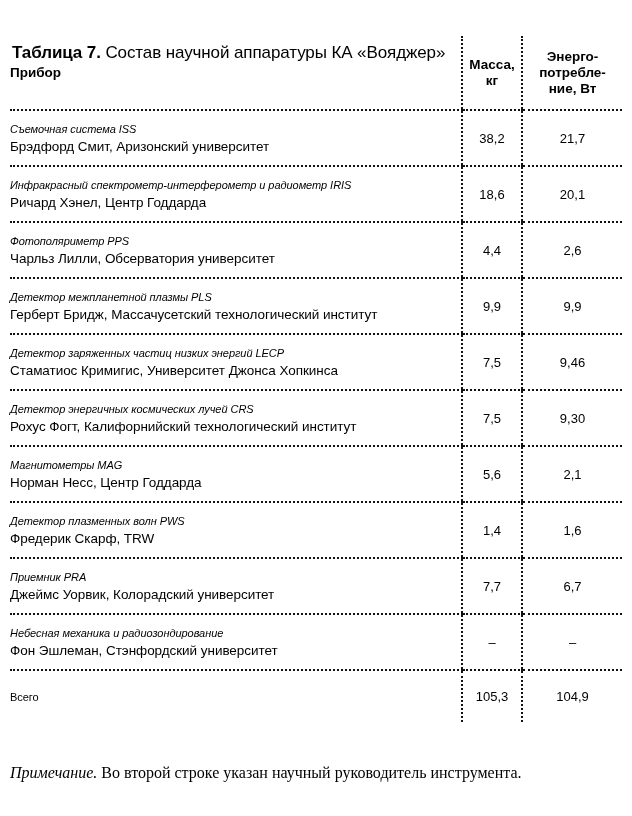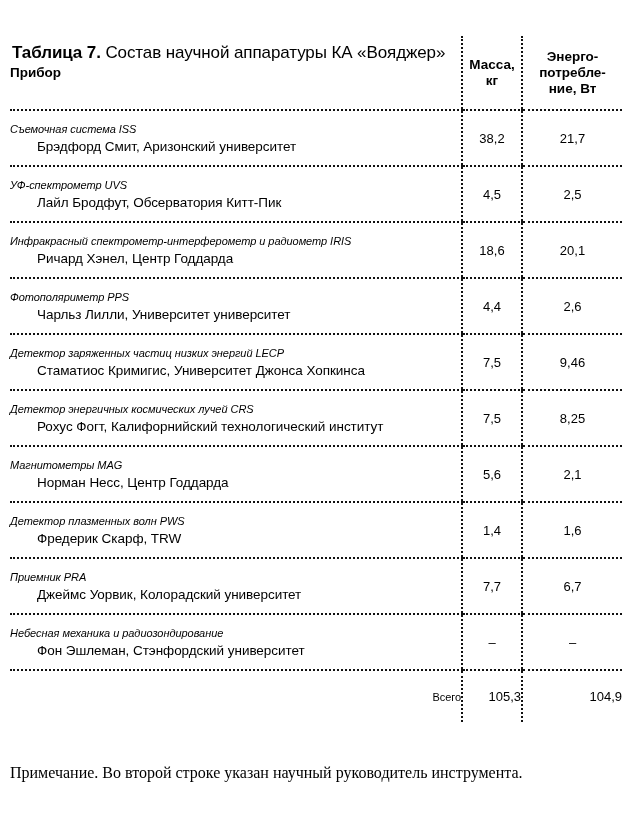--- a/index.html
+++ b/index.html
@@ -110,32 +110,30 @@
     letter-spacing: -0.05px;
     white-space: nowrap;
   }
   td.col-name .pi {
     display: block;
     font-style: normal;
     font-size: 13.5px;
     line-height: 18px;
     letter-spacing: -0.05px;
     white-space: nowrap;
-    margin-left: 27px;
   }
   td.col-mass, td.col-power {
     text-align: center;
     font-size: 13px;
     line-height: 17px;
   }
 
   
   tr.total-row td {
     height: 52px;
-    text-align: right;
   }
   tr.total-row td.col-name {
     font-style: normal;
     font-size: 13.5px;
   }
   tr.total-row td.col-name .inst {
     font-style: normal;
   }
 
   
@@ -143,20 +141,21 @@
     position: absolute;
     left: 10px;
     top: 762px;
     width: 616px;
     font-family: "Liberation Serif", serif;
     font-size: 16px;
     line-height: 22px;
     text-align: justify;
   }
   .note .note-label {
+    font-style: italic;
     margin-top: 28px;
   }
 </style>
 </head>
 <body>
 
 <div class="page">
 
   <div class="caption">
     <span class="cap-label">Таблица 7.</span>
@@ -188,64 +187,64 @@
 
         <tr class="row-sep">
           <td class="col-name">
             <span class="inst">Съемочная система ISS</span>
             <span class="pi">Брэдфорд Смит, Аризонский университет</span>
           </td>
           <td class="col-mass">38,2</td>
           <td class="col-power">21,7</td>
         </tr>
 
-        <tr class="row-sep">
-          <td class="col-name">
-            <span class="inst">УФ-спектрометр UVS</span>
-            <span class="pi">Лайл Бродфут, Обсерватория Китт-Пик</span>
-          </td>
-          <td class="col-mass">4,5</td>
-          <td class="col-power">2,5</td>
-        </tr>
 
         <tr class="row-sep">
           <td class="col-name">
             <span class="inst">Инфракрасный спектрометр-интерферометр и радиометр IRIS</span>
             <span class="pi">Ричард Хэнел, Центр Годдарда</span>
           </td>
           <td class="col-mass">18,6</td>
           <td class="col-power">20,1</td>
         </tr>
 
         <tr class="row-sep">
           <td class="col-name">
             <span class="inst">Фотополяриметр PPS</span>
-            <span class="pi">Чарльз Лилли, Университет университет</span>
+            <span class="pi">Чарльз Лилли, Обсерватория университет</span>
           </td>
           <td class="col-mass">4,4</td>
           <td class="col-power">2,6</td>
         </tr>
 
+        <tr class="row-sep">
+          <td class="col-name">
+            <span class="inst">Детектор межпланетной плазмы PLS</span>
+            <span class="pi">Герберт Бридж, Массачусетский технологический институт</span>
+          </td>
+          <td class="col-mass">9,9</td>
+          <td class="col-power">9,9</td>
+        </tr>
 
         <tr class="row-sep">
           <td class="col-name">
             <span class="inst">Детектор заряженных частиц низких энергий LECP</span>
             <span class="pi">Стаматиос Кримигис, Университет Джонса Хопкинса</span>
           </td>
           <td class="col-mass">7,5</td>
           <td class="col-power">9,46</td>
         </tr>
 
         <tr class="row-sep">
           <td class="col-name">
             <span class="inst">Детектор энергичных космических лучей CRS</span>
             <span class="pi">Рохус Фогт, Калифорнийский технологический институт</span>
           </td>
           <td class="col-mass">7,5</td>
-          <td class="col-power">8,25</td>
+          <td class="col-power">9,30</td>
         </tr>
 
         <tr class="row-sep">
           <td class="col-name">
             <span class="inst">Магнитометры MAG</span>
             <span class="pi">Норман Несс, Центр Годдарда</span>
           </td>
           <td class="col-mass">5,6</td>
           <td class="col-power">2,1</td>
         </tr>

